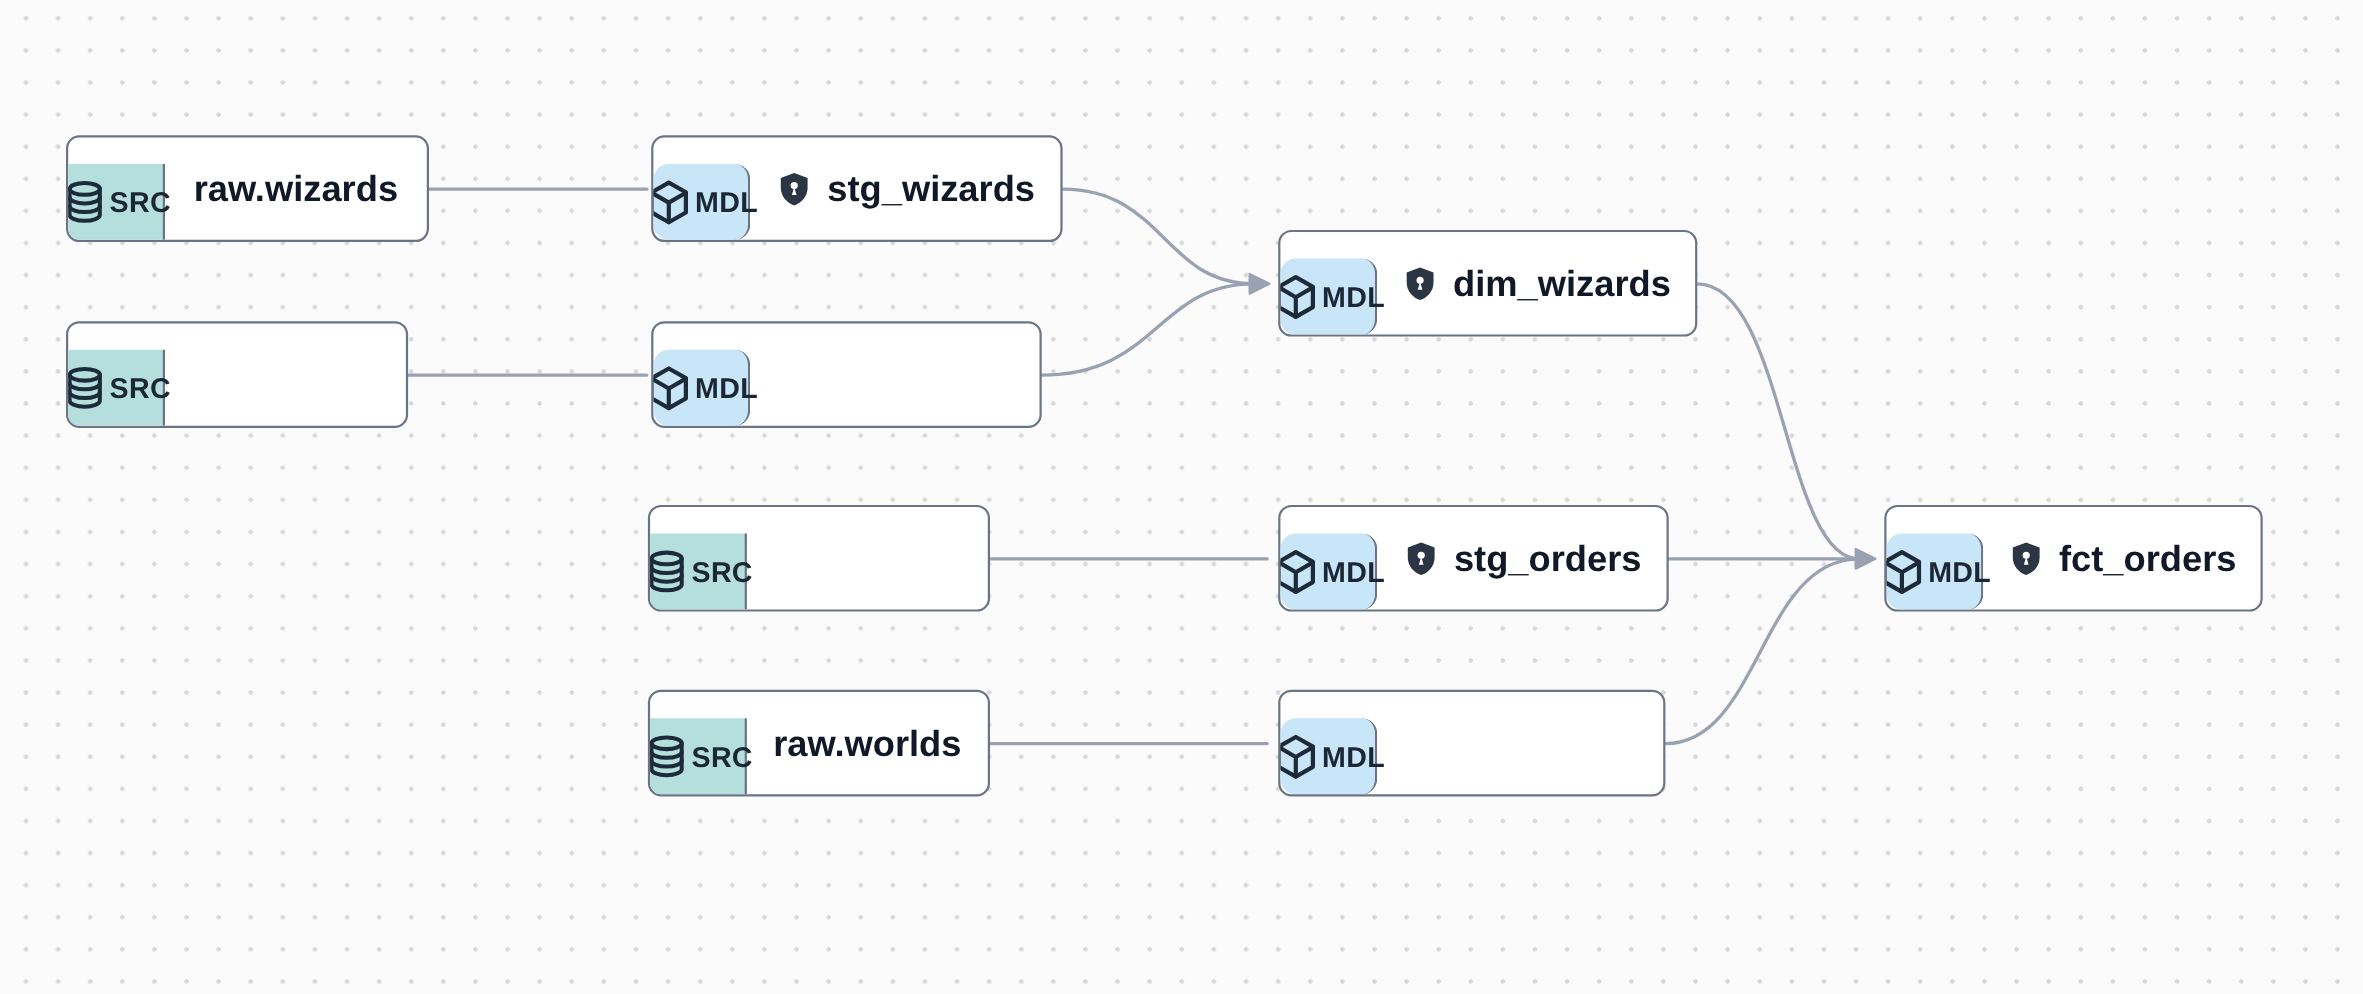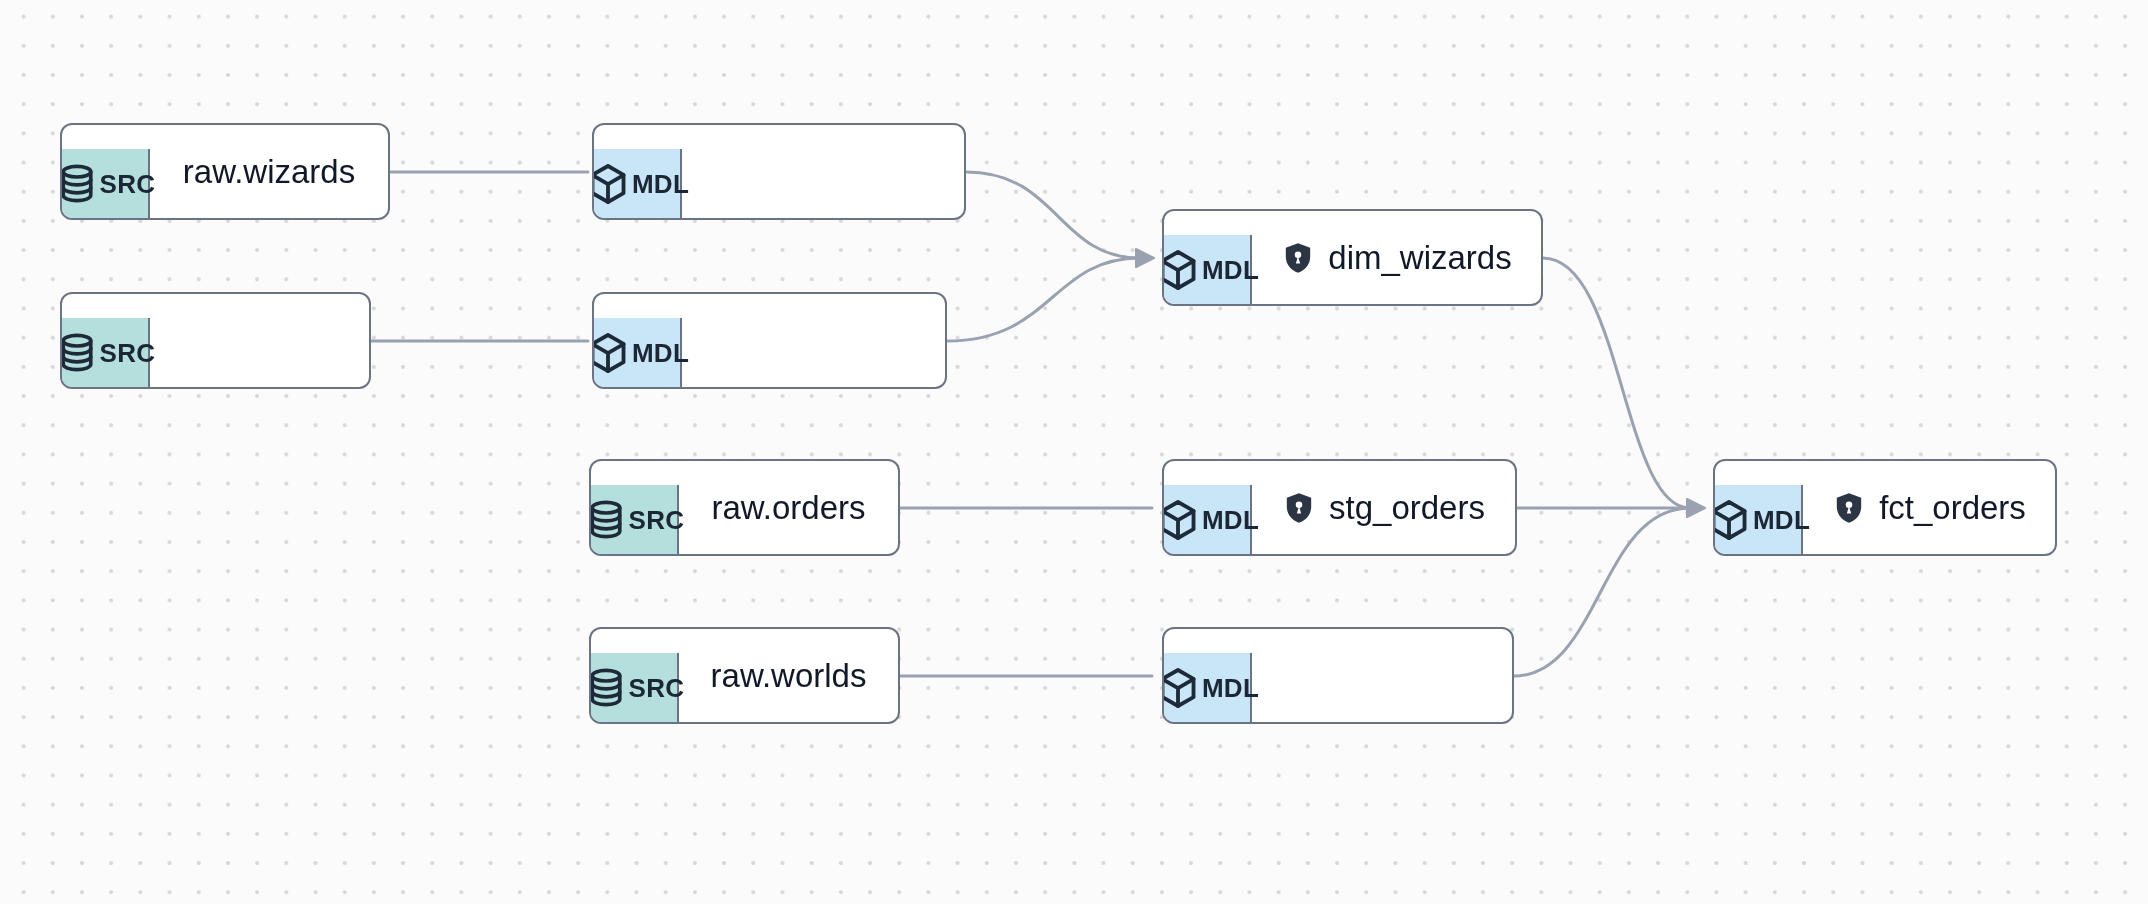--- a/index.html
+++ b/index.html
@@ -18,34 +18,34 @@
     border:2.5px solid var(--border,#6b7485);border-radius:12px;overflow:hidden;
     cursor:pointer;
   }
   .badge{
     flex:0 0 86px;width:86px;display:flex;flex-direction:row;
     align-items:center;justify-content:center;gap:1px;
     border-right:2.5px solid var(--border,#6b7485);
     margin-top:24px;
   }
   .badge.src{background:var(--src-bg,#b5dfdc);}
-  .badge.mdl{background:var(--mdl-bg,#c9e6f8);}
+  .badge.mdl{background:var(--mdl-bg,#c9e6f8);border-radius:14px;}
   .badge-label{
     font-size:26px;font-weight:600;color:var(--badge-text,#1b2735);
     line-height:1;letter-spacing:.3px;margin-top:1px;
   }
   .badge .bicon{display:flex;}
   .badge .bicon svg{stroke:var(--icon,#1d2a39);fill:none;stroke-width:2;stroke-linecap:round;stroke-linejoin:round;}
   .node-body{
     flex:1;display:flex;align-items:center;justify-content:center;
     gap:13px;padding:0 16px;min-width:0;
   }
   .shield{display:flex;flex:0 0 auto;}
   .node-label{
-    font-size:33px;font-weight:400;color:var(--text,#111827);
+    font-size:33px;font-weight:700;color:var(--text,#111827);
     white-space:nowrap;line-height:1;
   }
 </style>
 </head>
 <body>
 
 <div class="canvas">
   <svg class="edge-layer" id="edge-layer" viewBox="0 0 2148 904" xmlns="http://www.w3.org/2000/svg">
       <path d="M390,172 L588,172"></path>
       <path d="M371,341 L588,341"></path>
@@ -82,20 +82,30 @@
     <div class="badge mdl">
 
       <span class="bicon icon-cube">
         <svg width="46" height="46" viewBox="0 0 24 24">
           <path d="M12 2.6l8.1 4.6v9.6L12 21.4l-8.1-4.6V7.2L12 2.6z"></path>
           <path d="M12 12.1l8.1-4.7M12 12.1L3.9 7.4M12 12.1v9.3"></path>
         </svg>
       </span>
       <span class="badge-label">MDL</span>
     </div>
+    <div class="node-body">
+      <span class="shield">
+        <svg width="34" height="34" viewBox="0 0 24 24">
+          <path d="M12 1.6l8.6 3.2v6.3c0 5.5-3.7 9.5-8.6 11.3-4.9-1.8-8.6-5.8-8.6-11.3V4.8L12 1.6z" fill="var(--shield,#2b3544)"></path>
+          <circle cx="12" cy="9.7" r="2.3" fill="#ffffff"></circle>
+          <path d="M12 10.6l-1.5 5.2h3z" fill="#ffffff"></path>
+        </svg>
+      </span>
+      <span class="node-label">stg_wizards</span>
+    </div>
   </div>
       <div class="node" style="left: 60px; top: 292px; width: 311px; height: 97px;">
     <div class="badge src">
       <span class="bicon icon-database">
         <svg width="44" height="44" viewBox="0 0 24 24">
           <ellipse cx="12" cy="5.3" rx="7.5" ry="2.9"></ellipse>
           <path d="M4.5 5.3v4.3c0 1.6 3.36 2.9 7.5 2.9s7.5-1.3 7.5-2.9V5.3"></path>
           <path d="M4.5 9.6v4.3c0 1.6 3.36 2.9 7.5 2.9s7.5-1.3 7.5-2.9V9.6"></path>
           <path d="M4.5 13.9v4.3c0 1.6 3.36 2.9 7.5 2.9s7.5-1.3 7.5-2.9v-4.3"></path>
         </svg>
@@ -144,24 +154,20 @@
         <svg width="44" height="44" viewBox="0 0 24 24">
           <ellipse cx="12" cy="5.3" rx="7.5" ry="2.9"></ellipse>
           <path d="M4.5 5.3v4.3c0 1.6 3.36 2.9 7.5 2.9s7.5-1.3 7.5-2.9V5.3"></path>
           <path d="M4.5 9.6v4.3c0 1.6 3.36 2.9 7.5 2.9s7.5-1.3 7.5-2.9V9.6"></path>
           <path d="M4.5 13.9v4.3c0 1.6 3.36 2.9 7.5 2.9s7.5-1.3 7.5-2.9v-4.3"></path>
         </svg>
       </span>
 
       <span class="badge-label">SRC</span>
     </div>
-    <div class="node-body">
-
-      <span class="node-label">raw.orders</span>
-    </div>
   </div>
       <div class="node" style="left: 1162px; top: 459px; width: 355px; height: 97px;">
     <div class="badge mdl">
 
       <span class="bicon icon-cube">
         <svg width="46" height="46" viewBox="0 0 24 24">
           <path d="M12 2.6l8.1 4.6v9.6L12 21.4l-8.1-4.6V7.2L12 2.6z"></path>
           <path d="M12 12.1l8.1-4.7M12 12.1L3.9 7.4M12 12.1v9.3"></path>
         </svg>
       </span>

